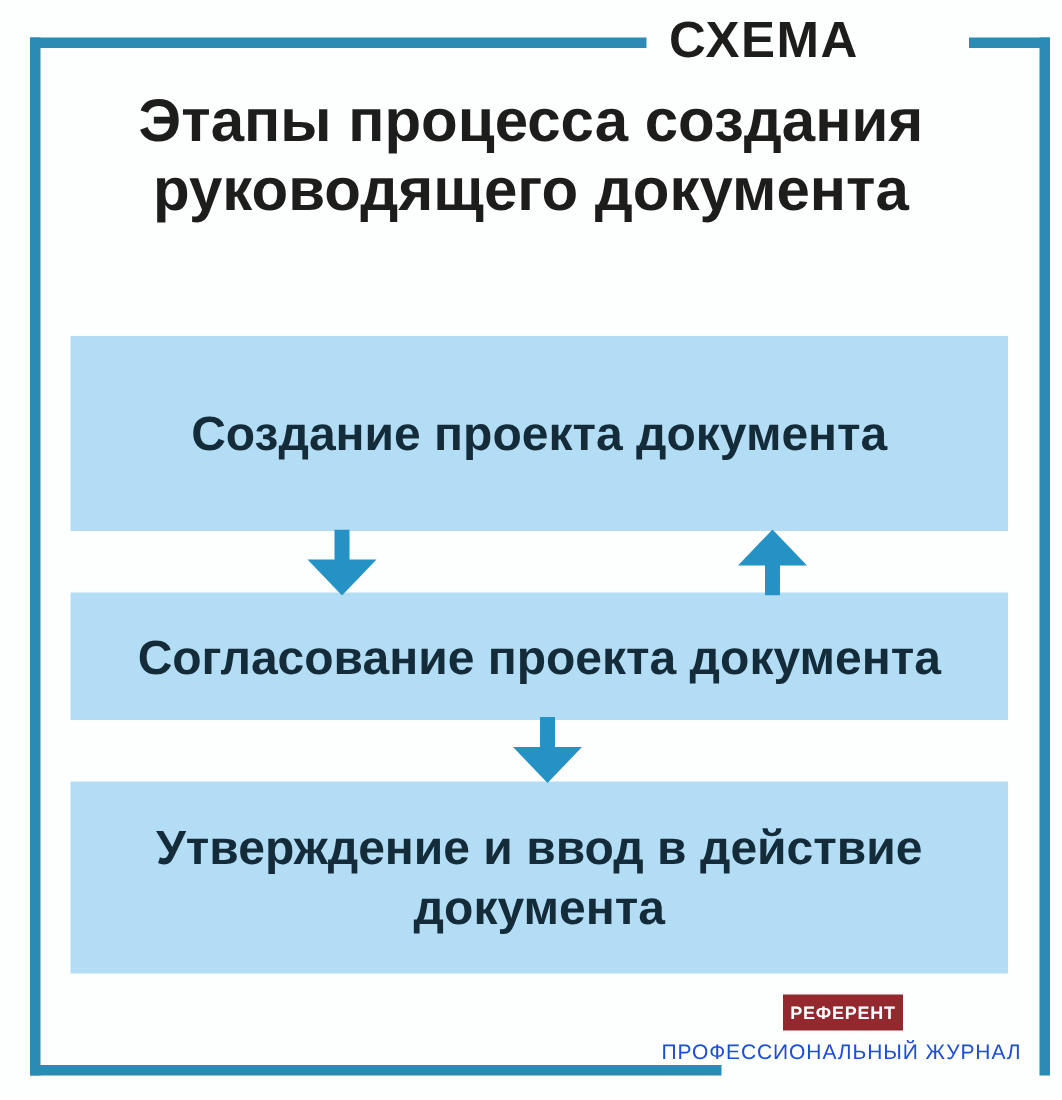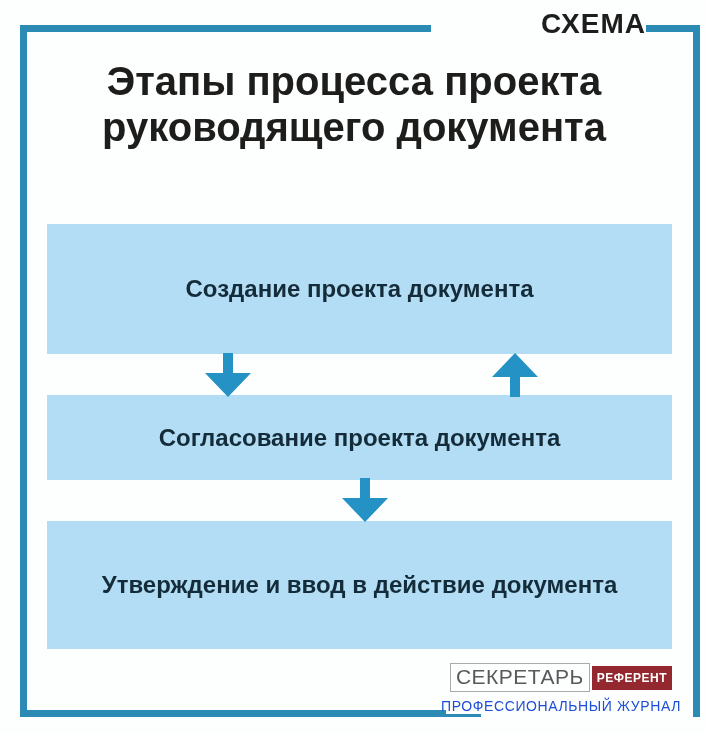--- a/index.html
+++ b/index.html
@@ -10,32 +10,32 @@
   
   .bseg{position:absolute;background:#2b8bb5;}
   .bseg.top-left   {left:20px;top:25px;width:411px;height:7px;}
   .bseg.top-right  {left:633px;top:25px;width:67px;height:7px;}
   .bseg.left       {left:20px;top:25px;width:7px;height:692px;}
   .bseg.right      {left:693px;top:25px;width:7px;height:692px;}
   .bseg.bottom-left{left:20px;top:710px;width:461px;height:7px;}
 
   .kicker{
     position:absolute;left:446px;top:8px;width:200px;
-    text-align:right;font-size:28px;font-weight:700;color:#1d1d1b;
+    text-align:left;font-size:34px;font-weight:700;color:#1d1d1b;
     letter-spacing:1px;background:#fdfefe;
   }
   .heading{
     position:absolute;left:24px;top:58px;width:660px;
     text-align:center;font-weight:700;color:#1d1d1b;
     font-size:40px;line-height:46px;
   }
   .flow-box{
     position:absolute;left:47px;width:625px;background:#b3ddf4;
     display:flex;align-items:center;justify-content:center;
-    text-align:center;color:#142c3a;font-weight:700;font-size:24px;line-height:40px;
+    text-align:center;color:#142c3a;font-weight:700;font-size:32px;line-height:40px;
   }
   .flow-box.b1{top:224px;height:130px;}
   .flow-box.b2{top:395px;height:85px;}
   .flow-box.b3{top:521px;height:128px;}
   .flow-box .lbl{display:block;max-width:560px;}
 
   .arrow{position:absolute;width:56px;height:44px;}
   .arrow.a1{left:200px;top:353px;}
   .arrow.a2{left:487px;top:353px;}
   .arrow.a3{left:337px;top:478px;}
@@ -64,21 +64,21 @@
 
   <div class="bseg top-left"></div>
   <div class="bseg top-right"></div>
   <div class="bseg left"></div>
   <div class="bseg right"></div>
   <div class="bseg bottom-left"></div>
 
   <div class="kicker">СХЕМА</div>
 
   <div class="heading">
-    <span>Этапы процесса проекта</span><br>
+    <span>Этапы процесса создания</span><br>
     <span>руководящего документа</span>
   </div>
 
   <div class="flow-box b1">
     <span class="lbl">Создание проекта документа</span>
   </div>
   <div class="flow-box b3">
     <span class="lbl">Утверждение и ввод в действие документа</span>
   </div>
   <div class="flow-box b2">
@@ -93,19 +93,18 @@
     <rect x="23" y="21" width="10" height="23" fill="#2492c5"></rect>
     <polygon points="5,24 51,24 28,0" fill="#2492c5"></polygon>
   </svg>
   <svg class="arrow a3" viewBox="0 0 56 44">
     <rect x="23" y="0" width="10" height="23" fill="#2492c5"></rect>
     <polygon points="5,20 51,20 28,44" fill="#2492c5"></polygon>
   </svg>
 
   <div class="logo">
     <div class="logo-row">
-      <span class="logo-left">СЕКРЕТАРЬ</span>
       <span class="logo-right">РЕФЕРЕНТ</span>
     </div>
     <div class="logo-tagline">ПРОФЕССИОНАЛЬНЫЙ ЖУРНАЛ</div>
   </div>
 
 </div>
 
 </body></html>

